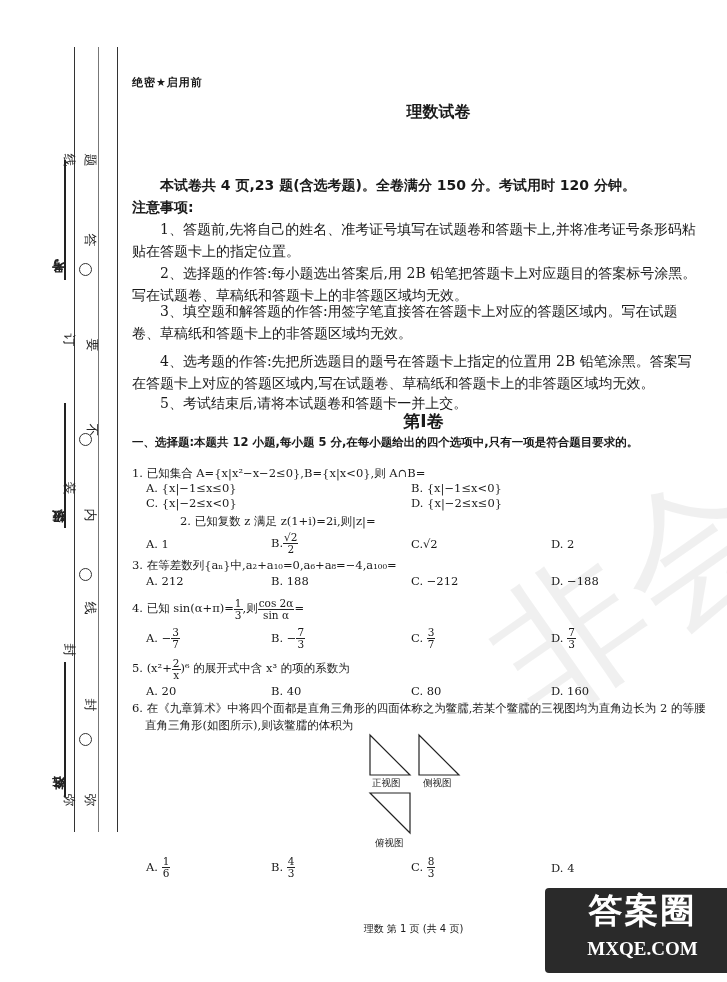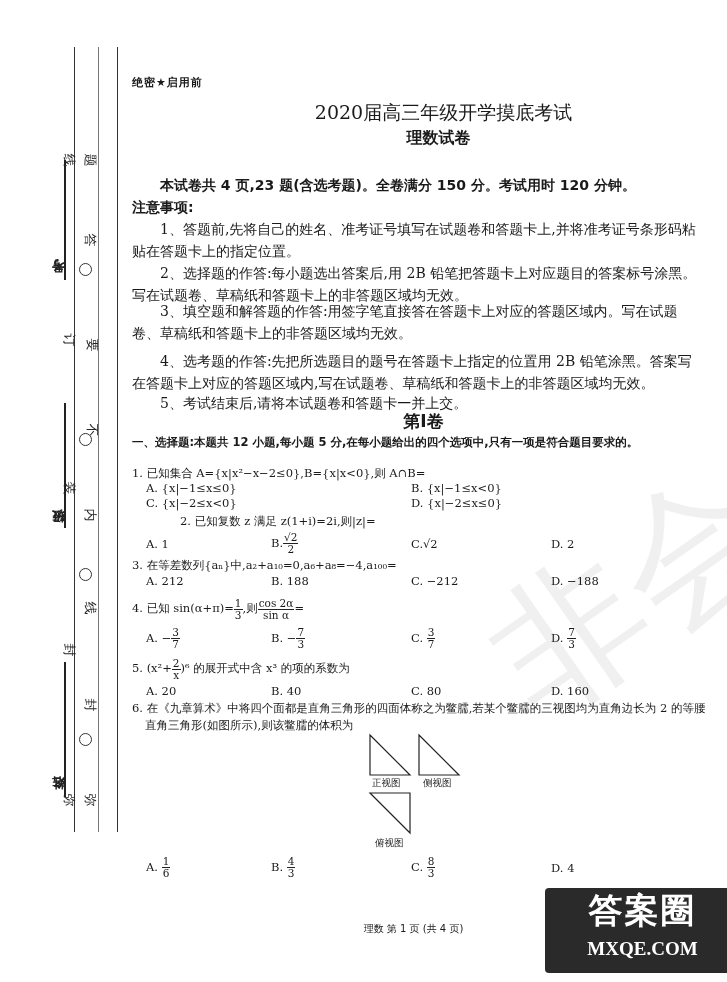--- a/index.html
+++ b/index.html
@@ -89,21 +89,20 @@
   <div class="mtext" style="left:101px; top:515px;">内</div>
   <div class="mtext" style="left:101px; top:608px;">线</div>
   <div class="mtext" style="left:101px; top:705px;">封</div>
   <div class="mtext" style="left:101px; top:800px;">弥</div>
 </div>
 
 <div class="watermark">非会员</div>
 
 <div class="abs secret">绝密★启用前</div>
 <div class="abs title">
-  <span class="l1">2020届高三年级开学摸底考试</span>
   <span class="l2">理数试卷</span>
 </div>
 
 <div class="para bold indent" style="top:174px;">本试卷共 4 页,23 题(含选考题)。全卷满分 150 分。考试用时 120 分钟。</div>
 <div class="para bold" style="top:196px;">注意事项:</div>
 <div class="para indent" style="top:218px;">1、答题前,先将自己的姓名、准考证号填写在试题卷和答题卡上,并将准考证号条形码粘贴在答题卡上的指定位置。</div>
 <div class="para indent" style="top:262px;">2、选择题的作答:每小题选出答案后,用 2B 铅笔把答题卡上对应题目的答案标号涂黑。写在试题卷、草稿纸和答题卡上的非答题区域均无效。</div>
 <div class="para indent" style="top:300px;">3、填空题和解答题的作答:用签字笔直接答在答题卡上对应的答题区域内。写在试题卷、草稿纸和答题卡上的非答题区域均无效。</div>
 <div class="para indent" style="top:350px;">4、选考题的作答:先把所选题目的题号在答题卡上指定的位置用 2B 铅笔涂黑。答案写在答题卡上对应的答题区域内,写在试题卷、草稿纸和答题卡上的非答题区域均无效。</div>
 <div class="para indent" style="top:392px;">5、考试结束后,请将本试题卷和答题卡一并上交。</div>

